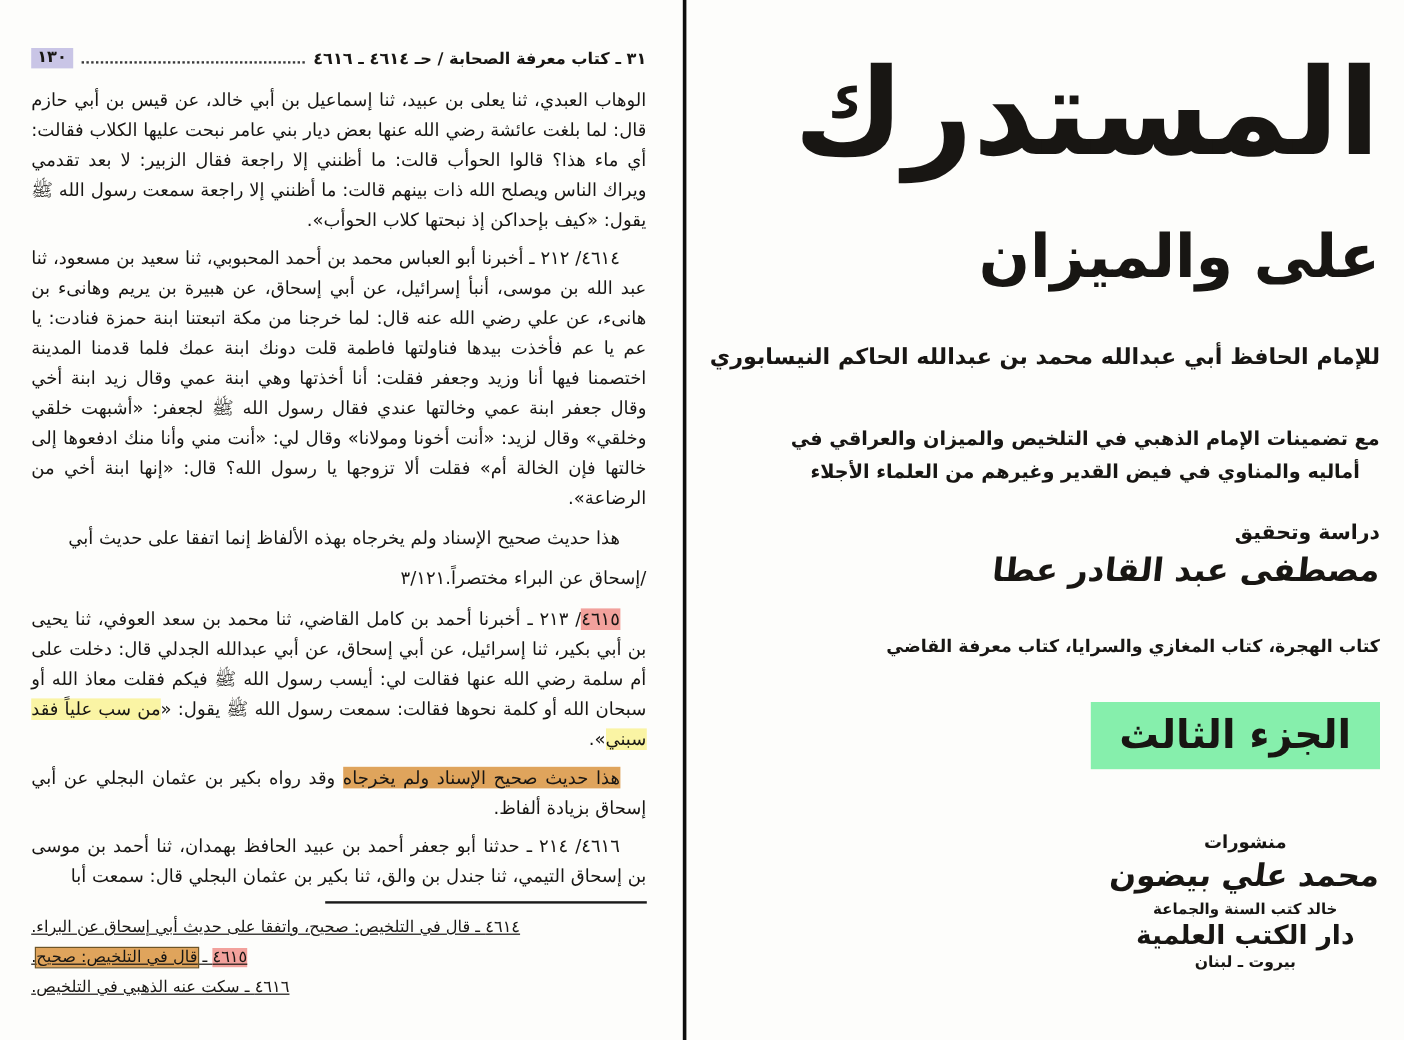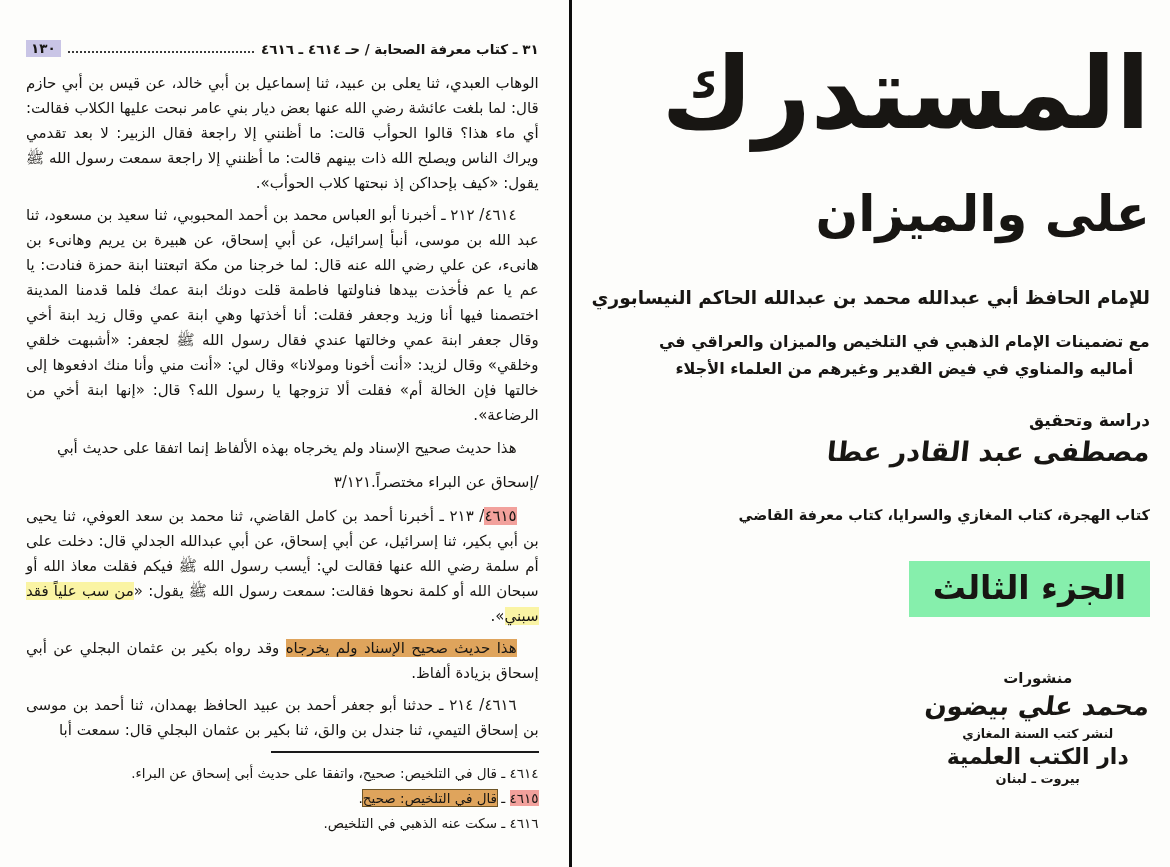--- a/index.html
+++ b/index.html
@@ -33,36 +33,36 @@
   .comment-block{margin:8px 0 9px 0;}
   .comment-block .l1{margin:0; font-size:15px; line-height:25px; text-indent:22px; text-align:justify;}
   .comment-l2{
     direction:ltr; display:flex; justify-content:flex-end; align-items:baseline;
     margin:0 0 9px 0; padding-left:0; margin-left:50px;
     font-size:15px; line-height:25px;
   }
   .comment-l2 .ar{direction:rtl;}
   .footer-notes{margin-top:auto;}
   .fn-sep{width:268px; border-top:2px solid #1a1a1a; margin-bottom:9px;}
-  .footer-notes p{margin:0 0 3px 0; font-size:13.5px; line-height:22px; text-align:right;}
+  .footer-notes p{margin:0 0 3px 0; font-size:13.5px; line-height:22px; text-align:left;text-decoration:underline;}
   
   .page-divider{width:3px; background:#0d0d0d; height:100%;}
   
   .page-right{
     flex:1; height:100%; box-sizing:border-box; direction:rtl;
     display:flex; flex-direction:column; align-items:flex-start; text-align:center;
     padding:6px 20px 24px 20px;
   }
   .title-main{
     font-size:100px; font-weight:bold; line-height:175px; letter-spacing:0;
     white-space:nowrap;
   }
   .title-sub{font-size:50px; font-weight:bold; line-height:62px; margin-top:2px;}
   .author-line{font-size:18.5px; font-weight:bold; margin-top:42px; white-space:nowrap;}
-  .inclusions{font-size:16px; font-weight:bold; line-height:27px; margin-top:20px; width:88%;}
+  .inclusions{font-size:16px; font-weight:bold; line-height:27px; margin-top:44px; width:88%;}
   .edition-note{font-size:14.5px; font-weight:bold; margin-top:24px;}
   .tahqiq-label{font-size:17px; font-weight:bold; margin-top:28px;}
   .editor-name{font-size:27px; font-weight:bold; margin-top:6px; transform:skewX(-6deg);}
   .contents-line{font-size:14.5px; font-weight:bold; margin-top:40px;}
   .volume-badge{
     display:inline-block; margin-top:38px; padding:7px 24px 9px 24px;
     background:#86efac; font-size:33px; font-weight:bold; line-height:1.2;
   }
   .publisher{margin-top:52px; display:flex; flex-direction:column; align-items:center;}
   .pub-line1{font-size:15px; font-weight:bold;}
@@ -120,19 +120,19 @@
     <div class="title-sub">على والميزان</div>
     <div class="author-line">للإمام الحافظ أبي عبدالله محمد بن عبدالله الحاكم النيسابوري</div>
     <div class="inclusions">مع تضمينات الإمام الذهبي في التلخيص والميزان والعراقي في أماليه والمناوي في فيض القدير وغيرهم من العلماء الأجلاء</div>
     <div class="tahqiq-label">دراسة وتحقيق</div>
     <div class="editor-name">مصطفى عبد القادر عطا</div>
     <div class="contents-line">كتاب الهجرة، كتاب المغازي والسرايا، كتاب معرفة القاضي</div>
     <div class="volume-badge">الجزء الثالث</div>
     <div class="publisher">
       <div class="pub-line1">منشورات</div>
       <div class="pub-name">محمد علي بيضون</div>
-      <div class="pub-line3">لنشر كتب السنة المغازي</div>
+      <div class="pub-line3">خالد كتب السنة والجماعة</div>
       <div class="pub-house">دار الكتب العلمية</div>
       <div class="pub-location">بيروت ـ لبنان</div>
     </div>
   </div>
 
 </div>
 
 </body></html>

